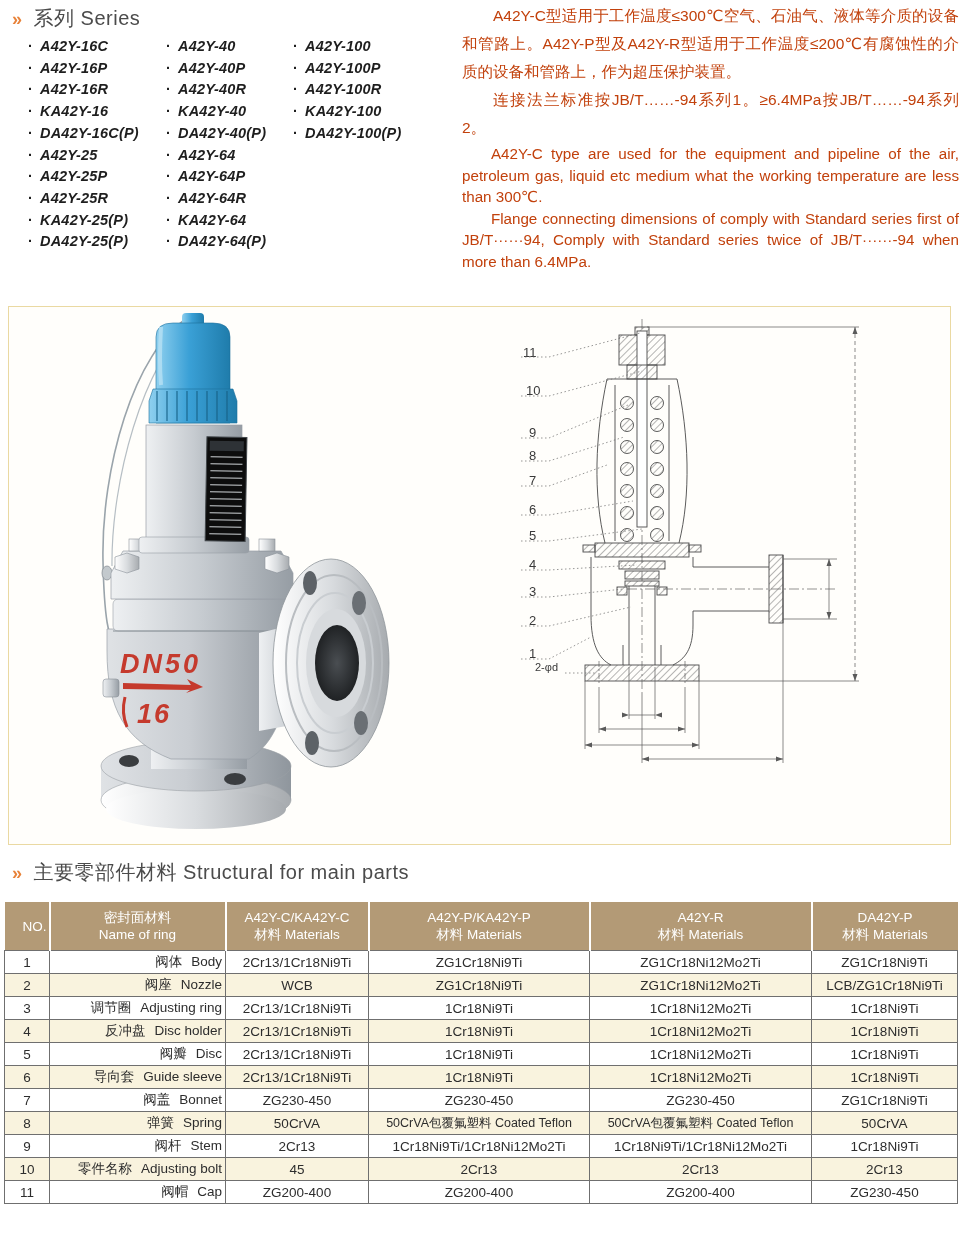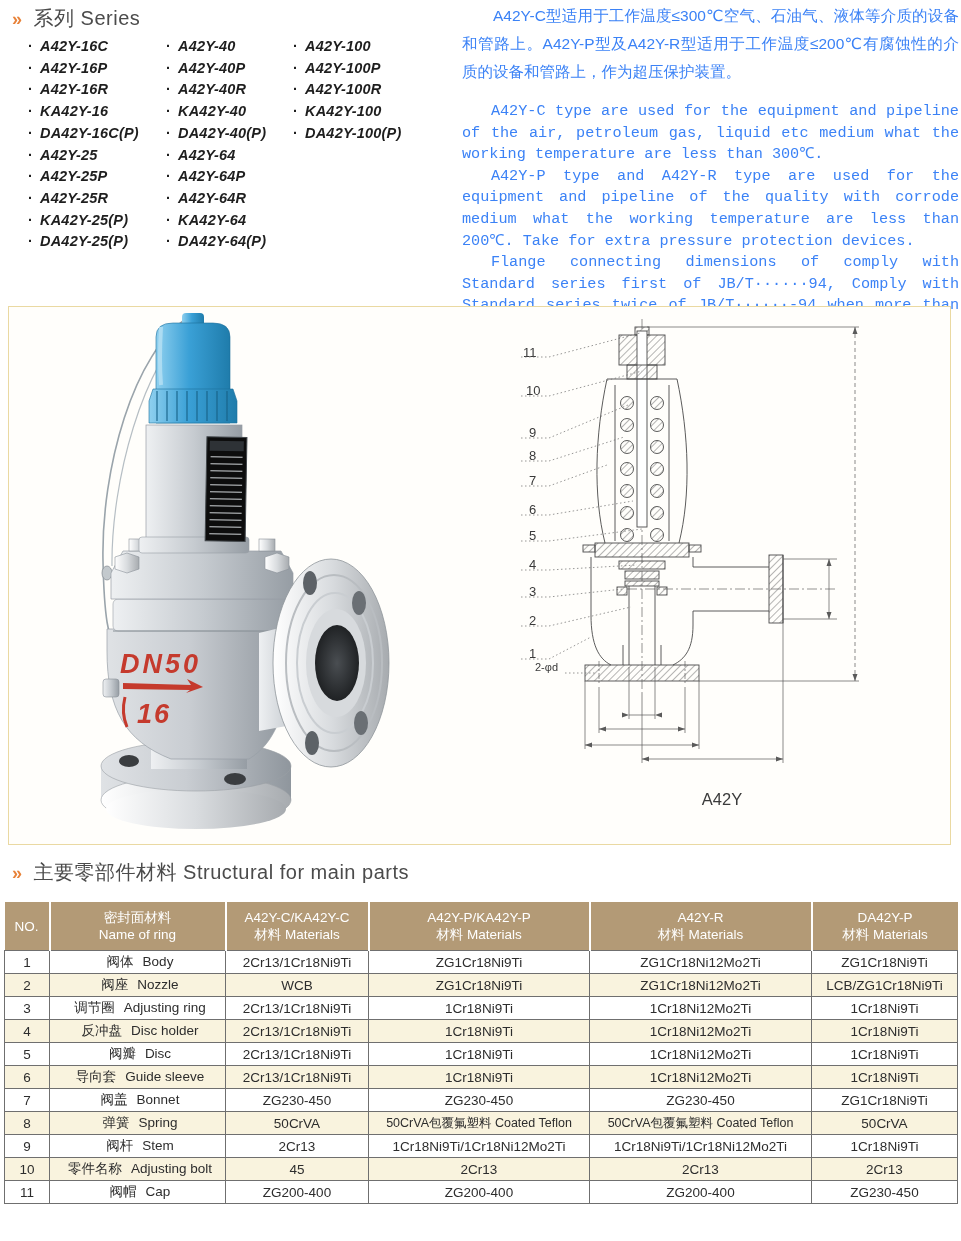--- a/index.html
+++ b/index.html
@@ -15,50 +15,50 @@
   }
   .chev { color:#e8833a; font-weight:700; font-size:18px; }
 
   
   .series-col { position:absolute; top:36px; }
   .series-item { display:flex; gap:7px; font-style:italic; font-weight:700;
     font-size:14.5px; color:#1e1e1e; line-height:21.7px; letter-spacing:0.2px; }
   .bullet { font-style:normal; }
 
   
-  .desc { position:absolute; left:462px; top:2px; width:497px; color:#3b82f6; }
+  .desc { position:absolute; left:462px; top:2px; width:497px; color:#c2410c; }
   .desc-zh p { margin:0; text-indent:2em; font-size:15.5px; line-height:28px; text-align:justify; }
-  .desc-en { margin-top:15px;font-family:Liberation Mono, monospace; }
+  .desc-en { margin-top:1px; }
   .desc-en p { margin:0; text-indent:1.9em; font-size:15.2px; line-height:21.6px; text-align:justify; }
 
   
   .figure-box { position:absolute; left:8px; top:306px; width:941px; height:537px;
     border:1px solid #ead9a2; background:#fffefb; }
   .photo-svg { position:absolute; left:54px; top:4px; }
   .drawing-svg { position:absolute; left:498px; top:8px; }
   .drawing-caption { position:absolute; left:498px; top:482px; width:430px;
     text-align:center; color:#3b3b3b; font-size:16.5px; line-height:21px; }
   .drawing-caption .cap2 span { margin:0 5px; }
 
   
   .mat-table { position:absolute; left:4px; top:902px; width:953px;
     border-collapse:collapse; table-layout:fixed; }
   .mat-table th {
     background:#b39a76; color:#ffffff; font-weight:400; font-size:13.5px;
     line-height:17px; padding:7px 2px; border-left:2px solid #ffffff;
     border-bottom:1px solid #6f6f6f; vertical-align:middle;
   }
-  .mat-table th:first-child { border-left:none; }
+  .mat-table th:first-child { border-left:none;text-align:right; }
   .mat-table td {
     border:1px solid #6f6f6f; font-size:13.5px; color:#2d2d2d;
     text-align:center; height:22px; padding:0 3px; background:#ffffff;
     white-space:nowrap; overflow:hidden;
   }
   .mat-table tr.alt td { background:#f9f3de; }
-  .mat-table td.name-cell { text-align:center; padding-left:8px; }
+  .mat-table td.name-cell { text-align:right; padding-left:8px; }
   .name-en { margin-left:9px; }
   .mat-table tr.footer td { height:36px; }
   .footer-name { font-size:12.5px; line-height:15.5px; text-align:left; padding-left:8px; white-space:normal; }
   .footer-value { font-size:14px; }
 
   svg text { font-family:"Liberation Sans","DejaVu Sans",sans-serif; }
 </style>
 </head>
 <body>
 
@@ -174,24 +174,24 @@
       </div>
     <div class="series-item">
         <span class="bullet">·</span>
         <span>DA42Y-100(P)</span>
       </div>
   </div>
 
   <div class="desc">
     <div class="desc-zh">
       <p>A42Y-C型适用于工作温度≤300℃空气、石油气、液体等介质的设备和管路上。A42Y-P型及A42Y-R型适用于工作温度≤200℃有腐蚀性的介质的设备和管路上，作为超压保护装置。</p>
+      <p>连接法兰标准按JB/T……-94系列1。≥6.4MPa按JB/T……-94系列2。</p>
     </div>
     <div class="desc-en">
       <p>A42Y-C type are used for the equipment and pipeline of the air, petroleum gas, liquid etc medium what the working temperature are less than 300℃.</p>
-      <p>A42Y-P type and A42Y-R type are used for the equipment and pipeline of the quality with corrode medium what the working temperature are less than 200℃. Take for extra pressure protection devices.</p>
       <p>Flange connecting dimensions of comply with Standard series first of JB/T······94, Comply with Standard series twice of JB/T······-94 when more than 6.4MPa.</p>
     </div>
   </div>
 
   <div class="figure-box">
 
     <svg class="photo-svg" width="420" height="528" viewBox="0 0 420 528">
       <defs>
         <linearGradient id="blueG" x1="0" y1="0" x2="1" y2="0">
           <stop offset="0" stop-color="#8fd0ef"></stop>
@@ -441,21 +441,20 @@
           <line x1="42" y1="282" x2="116" y2="274"></line>
         <line x1="14" y1="311" x2="42" y2="311"></line>
           <line x1="42" y1="311" x2="124" y2="292"></line>
         <line x1="14" y1="344" x2="42" y2="344"></line>
           <line x1="42" y1="344" x2="84" y2="322"></line>
         <line x1="58" y1="358" x2="90" y2="358"></line>
       </g>
     </svg>
 
     <div class="drawing-caption">
-      <div class="cap1">A42Y</div>
     </div>
   </div>
 
   <div class="section-heading" style="left:12px; top:859px;">
     <span class="chev">»</span>
     <span>主要零部件材料 Structural for main parts</span>
   </div>
 
   <table class="mat-table">
     <colgroup>

